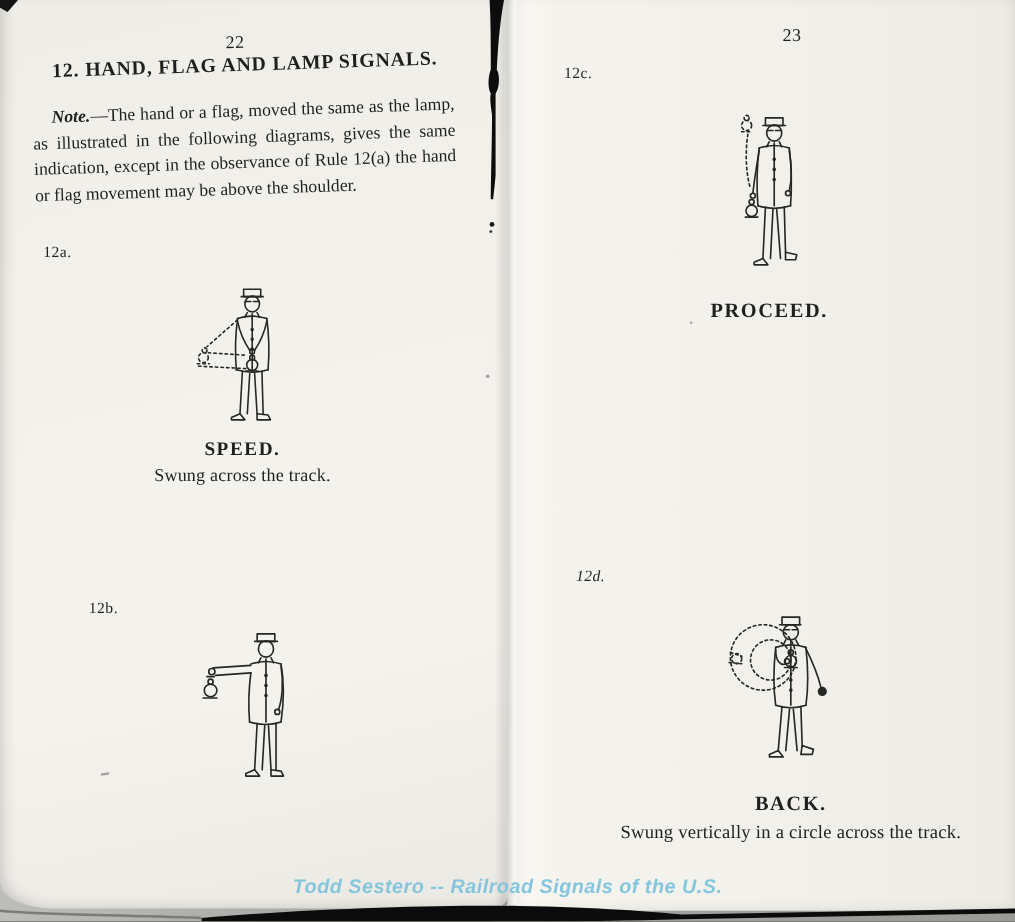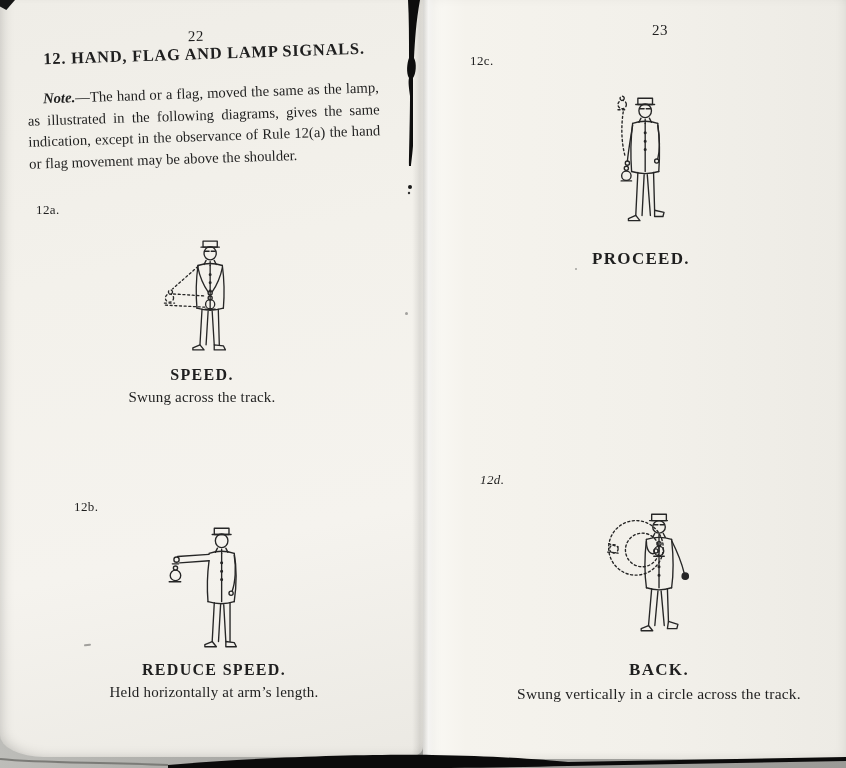--- a/index.html
+++ b/index.html
@@ -124,24 +124,20 @@
         <circle cx="58" cy="45" r=".8" fill="#262626"></circle>
         <circle cx="58" cy="53" r=".8" fill="#262626"></circle>
       <path d="M70,30 C72,42 71,56 68,64"></path>
         <circle cx="67" cy="66" r="2"></circle>
       <path d="M51,75 L49,112 M57,77 L55,112 M60,77 L62,112 M66,75 L66,112"></path>
       <path d="M49,112 l-7,3 v2 h11 z"></path>
         <path d="M62,112 v5 h10 l-2,-4 z"></path>
     </svg>
   </div>
 
-  <div class="caption" style="left:6px;top:661px;width:416px;">
-    <div class="cap-title">REDUCE SPEED.</div>
-    <div class="cap-desc">Held horizontally at arm’s length.</div>
-  </div>
 
   <div class="pgnum" style="left:640px;top:22px;width:40px;text-align:center;">23</div>
 
   <div class="rule-label" style="left:470px;top:53px;">12c.</div>
 
   <div class="fig" style="left:606px;top:92px;">
     <svg width="70" height="136" viewBox="0 0 64 130" fill="none" stroke="#262626" stroke-width="1.3" stroke-linecap="round" stroke-linejoin="round">
       <g stroke-dasharray="2 2.4">
         <circle cx="14" cy="6" r="2"></circle>
           <circle cx="14" cy="12" r="4"></circle>
@@ -233,14 +229,15 @@
   <div class="speck" style="left:405px;top:312px;width:3px;height:3px;"></div>
   <div class="speck" style="left:575px;top:268px;width:2px;height:2px;"></div>
 
   <div id="bottom-edge">
     <svg width="846" height="23" viewBox="0 0 846 23">
       <path d="M168,20 C260,12 370,9 432,10 C500,11 545,15 568,17 L846,12 L846,16 L568,21 C460,24 280,24 168,23 Z" fill="#0b0b0b"></path>
       <path d="M0,14 C40,18 90,17 168,20" stroke="#7b7b77" stroke-width="2" fill="none"></path>
     </svg>
   </div>
 
+  <div id="watermark" style="color: rgb(133, 198, 222);">Todd Sestero -- Railroad Signals of the U.S.</div>
 
 </div>
 
 </body></html>

